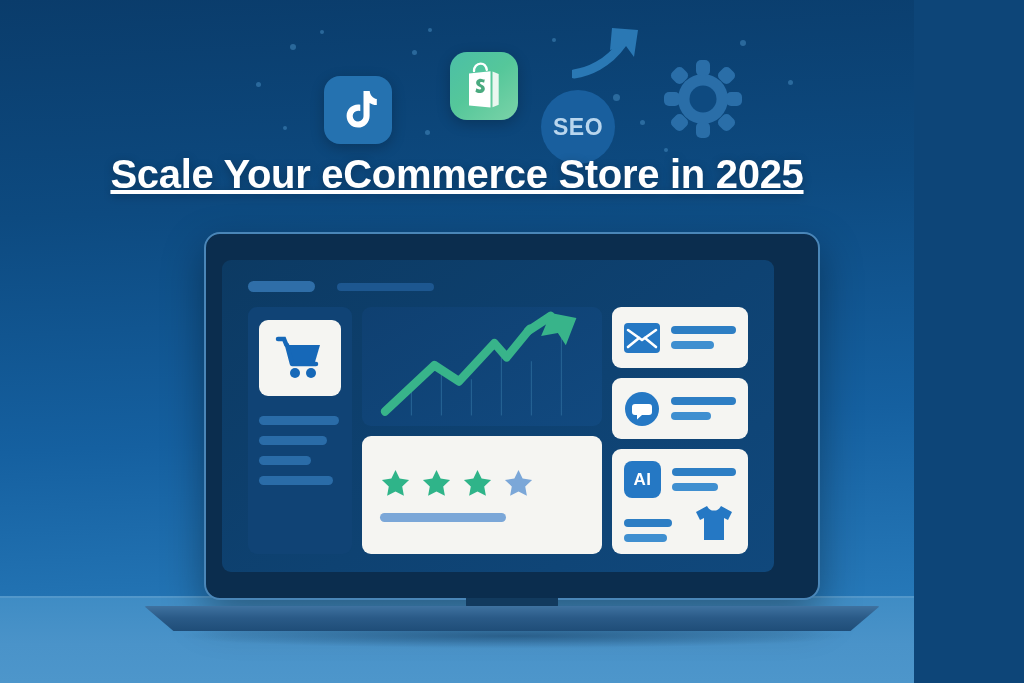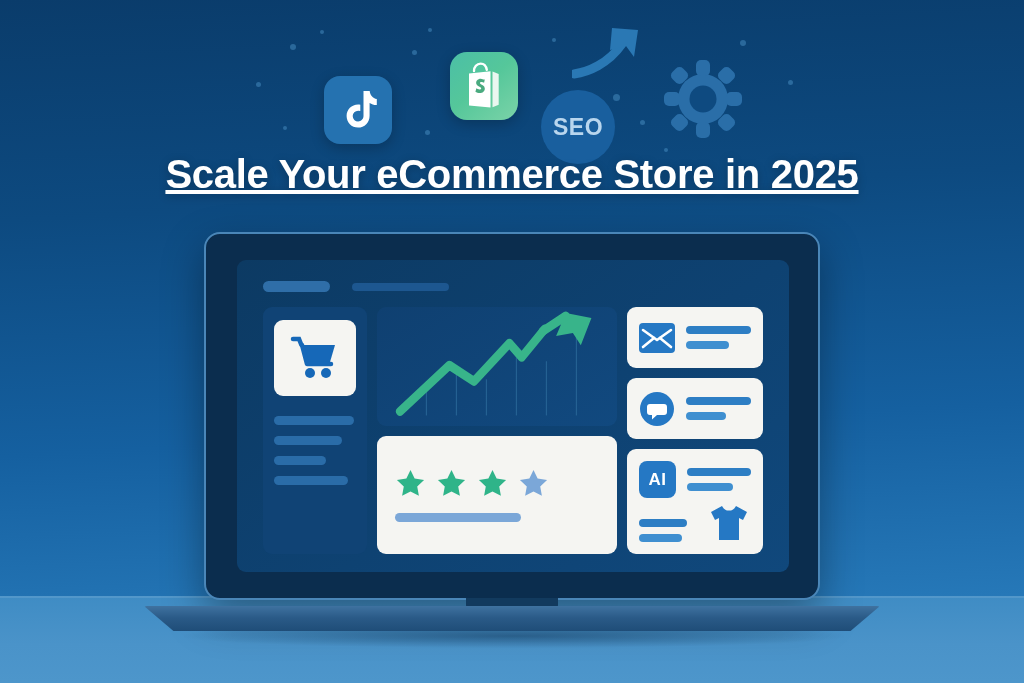--- a/index.html
+++ b/index.html
@@ -7,21 +7,21 @@
   html,body { width:1024px; height:683px; overflow:hidden; }
   body {
     font-family:"Liberation Sans", sans-serif;
     background:#0d4578;
     position:relative;
   }
 
   
   #stage{
     position:absolute; inset:0;
-    width:1024px; height:683px;
+    width:914px; height:683px;
     overflow:hidden;
     background:linear-gradient(177deg,
         #0a3c6b 0%,
         #0d4a80 30%,
         #1560a0 62%,
         #2678b8 88%,
         #2f81c0 100%);
   }
   .noise{
     position:absolute; inset:0;
@@ -98,21 +98,21 @@
   
   .laptop{ position:absolute; left:204px; top:232px; width:616px; height:370px; }
   .lid{
     position:absolute; left:0; top:0; width:616px; height:368px;
     background:#0b2d4e;
     border-radius:16px;
     border:2.5px solid #4a86b8;
     box-shadow:0 16px 40px rgba(0,0,0,.35);
   }
   .screen{
-    position:absolute; left:31px; top:26px; width:552px; height:312px;
+    position:absolute; left:16px; top:26px; width:552px; height:312px;
     background:linear-gradient(145deg,#0c3a63 0%,#0e4272 55%,#10487c 100%);
     border-radius:9px;
     overflow:hidden;
   }
   .notch{
     position:absolute; left:50%; transform:translateX(-50%);
     top:366px; width:92px; height:12px;
     background:#123a5e; border-radius:0 0 5px 5px;
   }
   .base{

